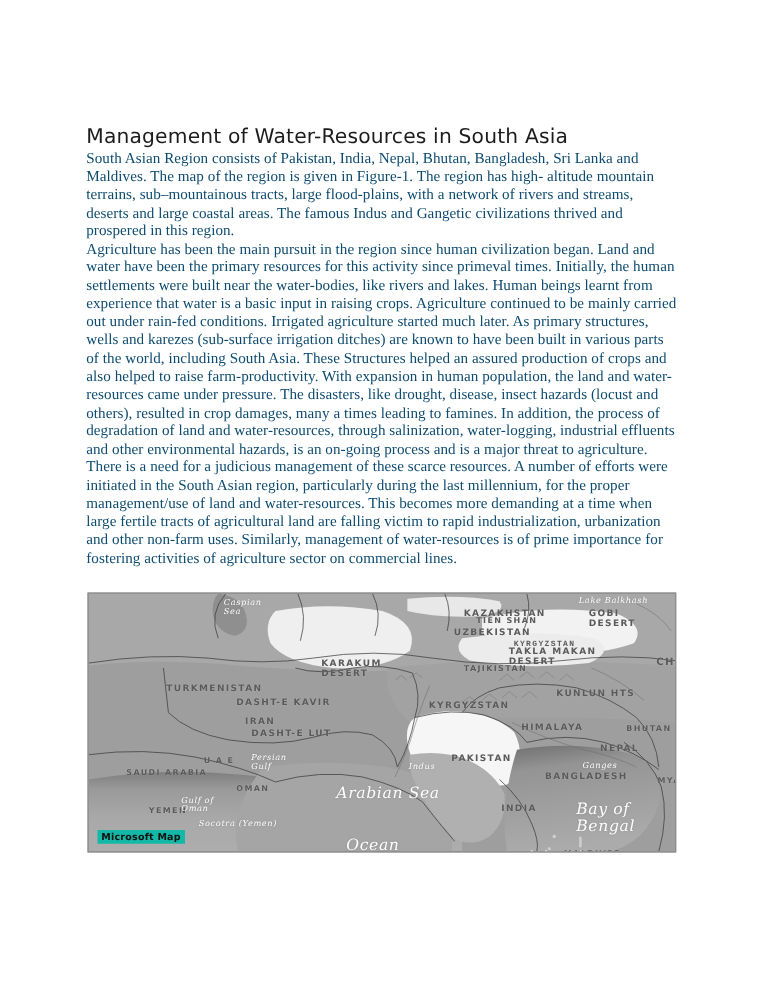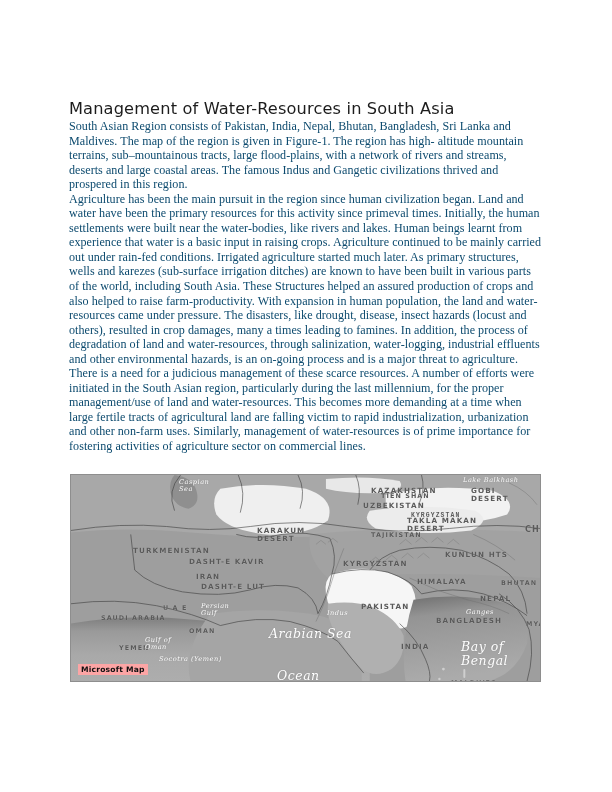--- a/index.html
+++ b/index.html
@@ -125,21 +125,21 @@
     text-align: center;
     white-space: pre;
     line-height: 1.2;
     pointer-events: none;
   }
 
   .watermark {
     position: absolute;
     left: 7px;
     bottom: 6px;
-    background: #fca5a5;
+    background: #14b8a6;
     color: #111111;
     font-family: "DejaVu Sans", sans-serif;
     font-size: 7.6px;
     font-weight: 700;
     letter-spacing: 0.2px;
     padding: 1px 3px 1px 3px;
   }
 </style>
 </head>
 <body>

